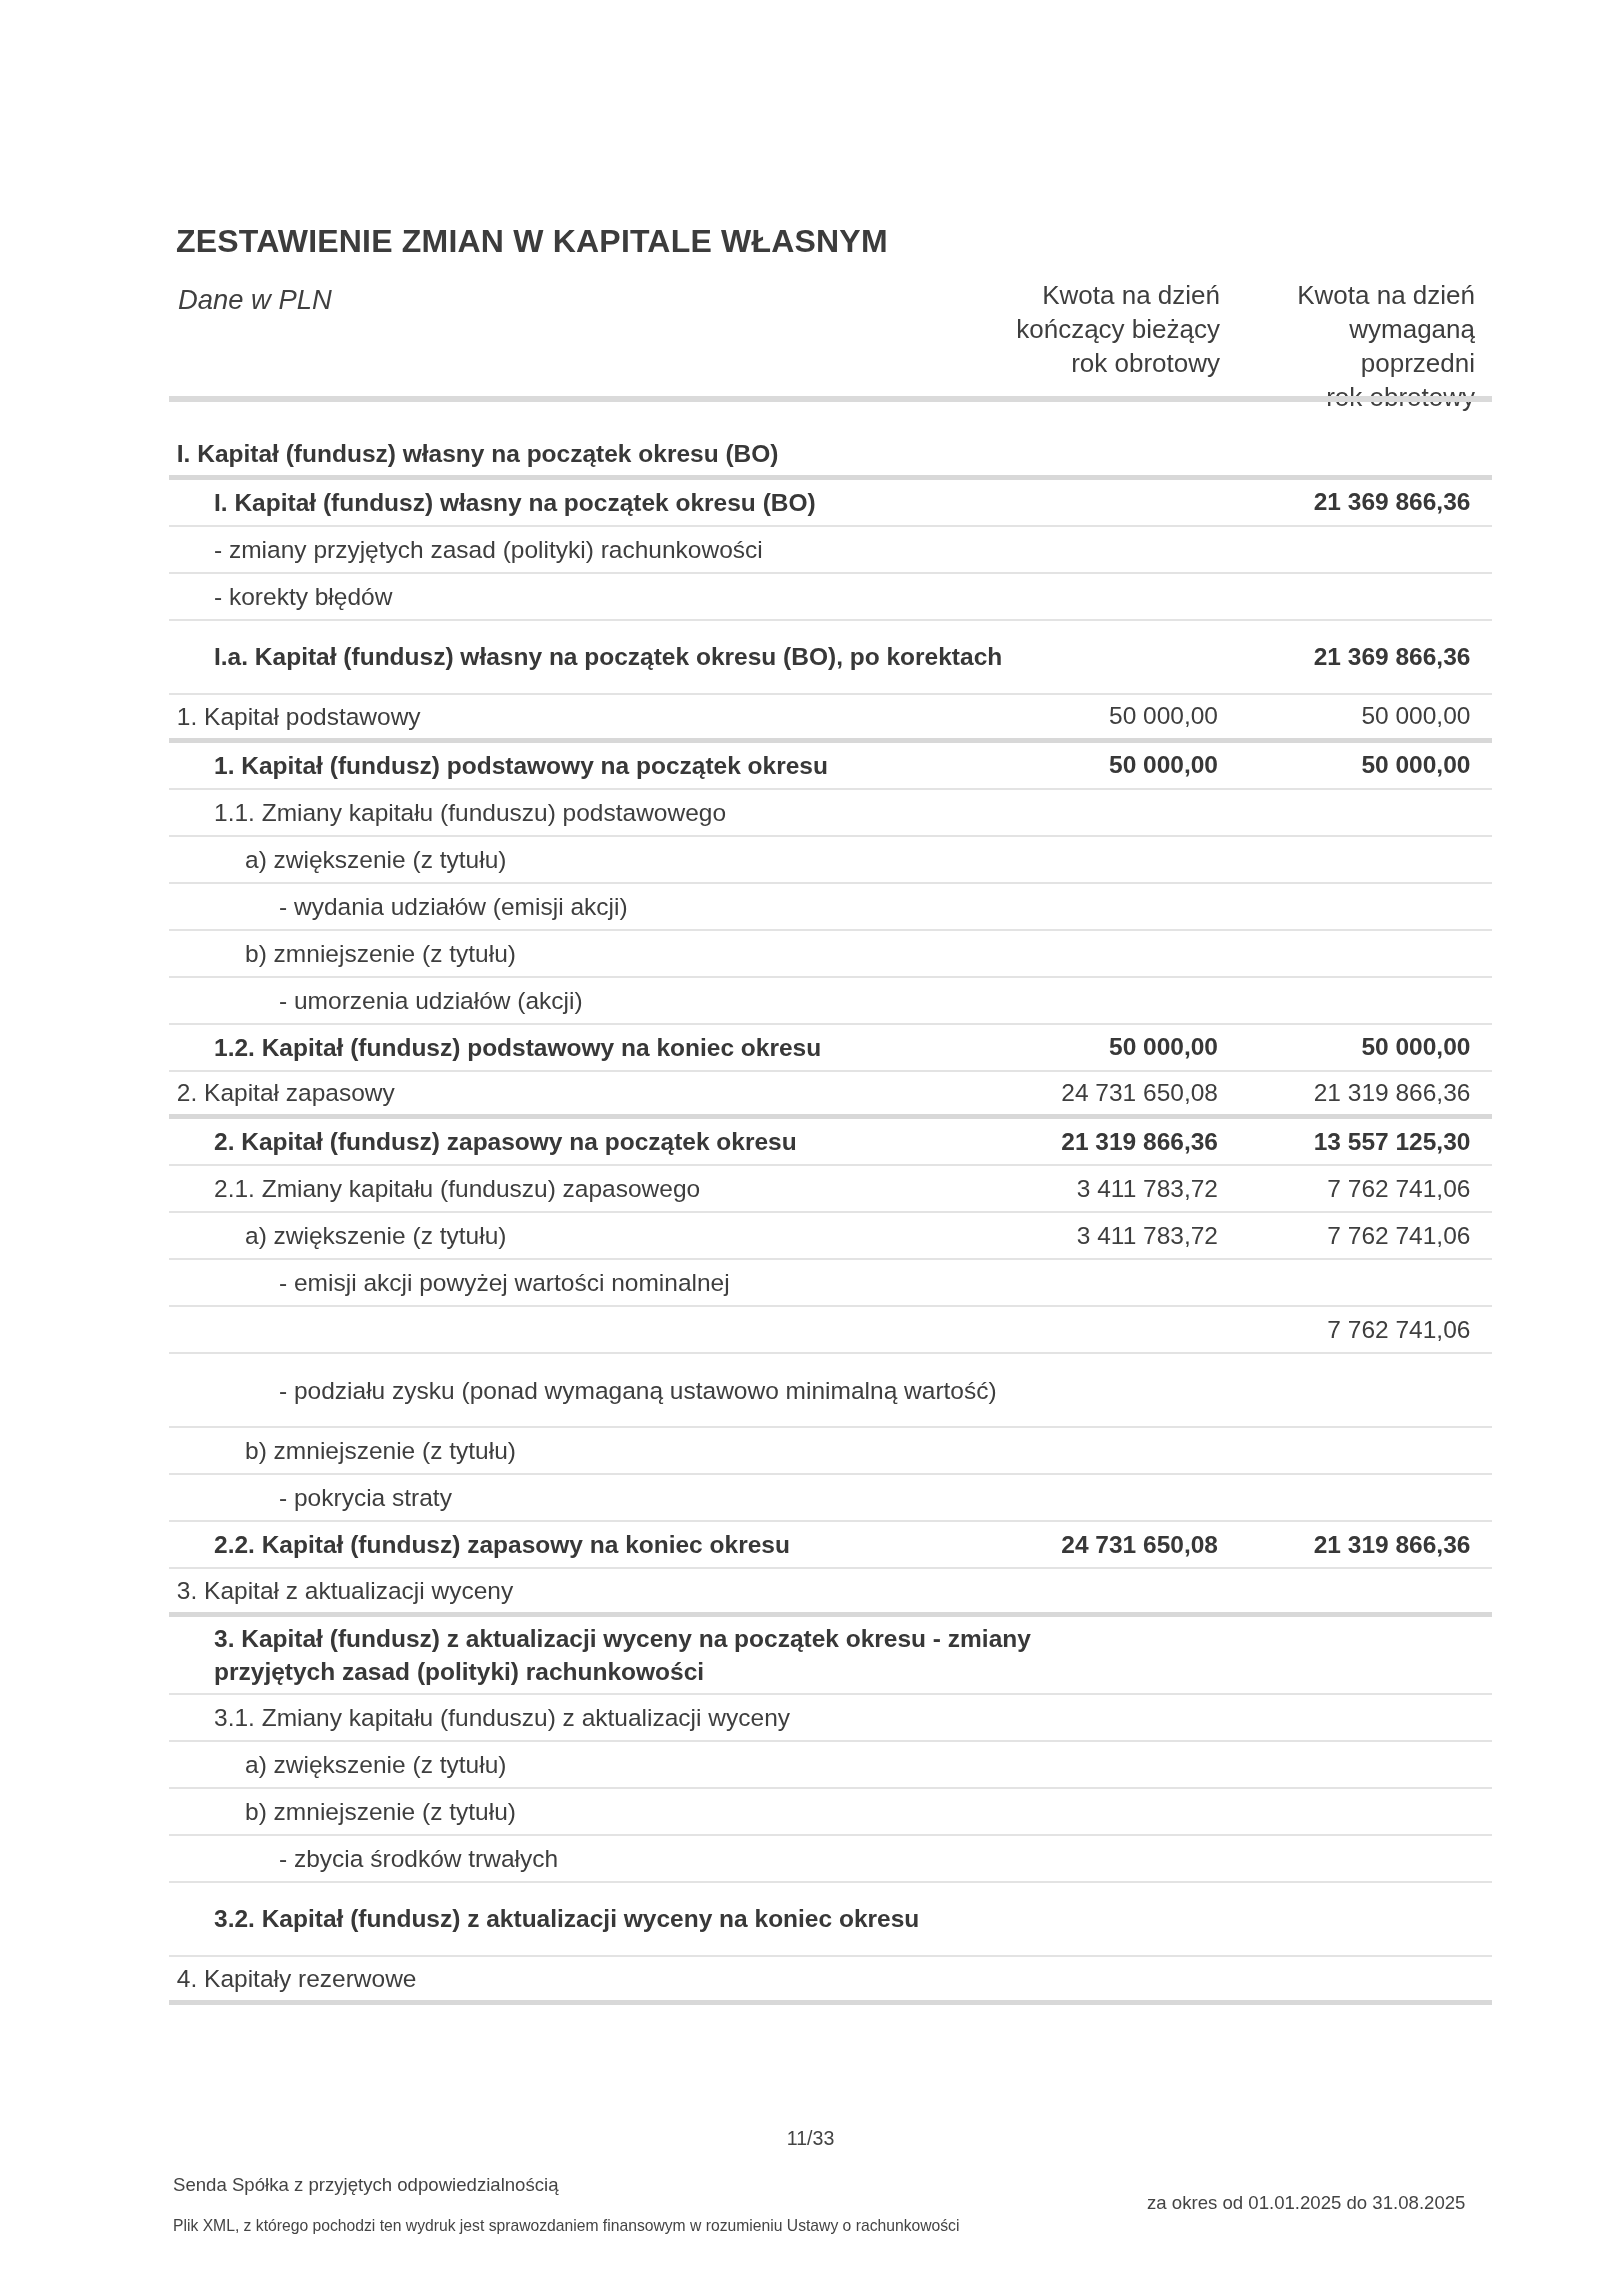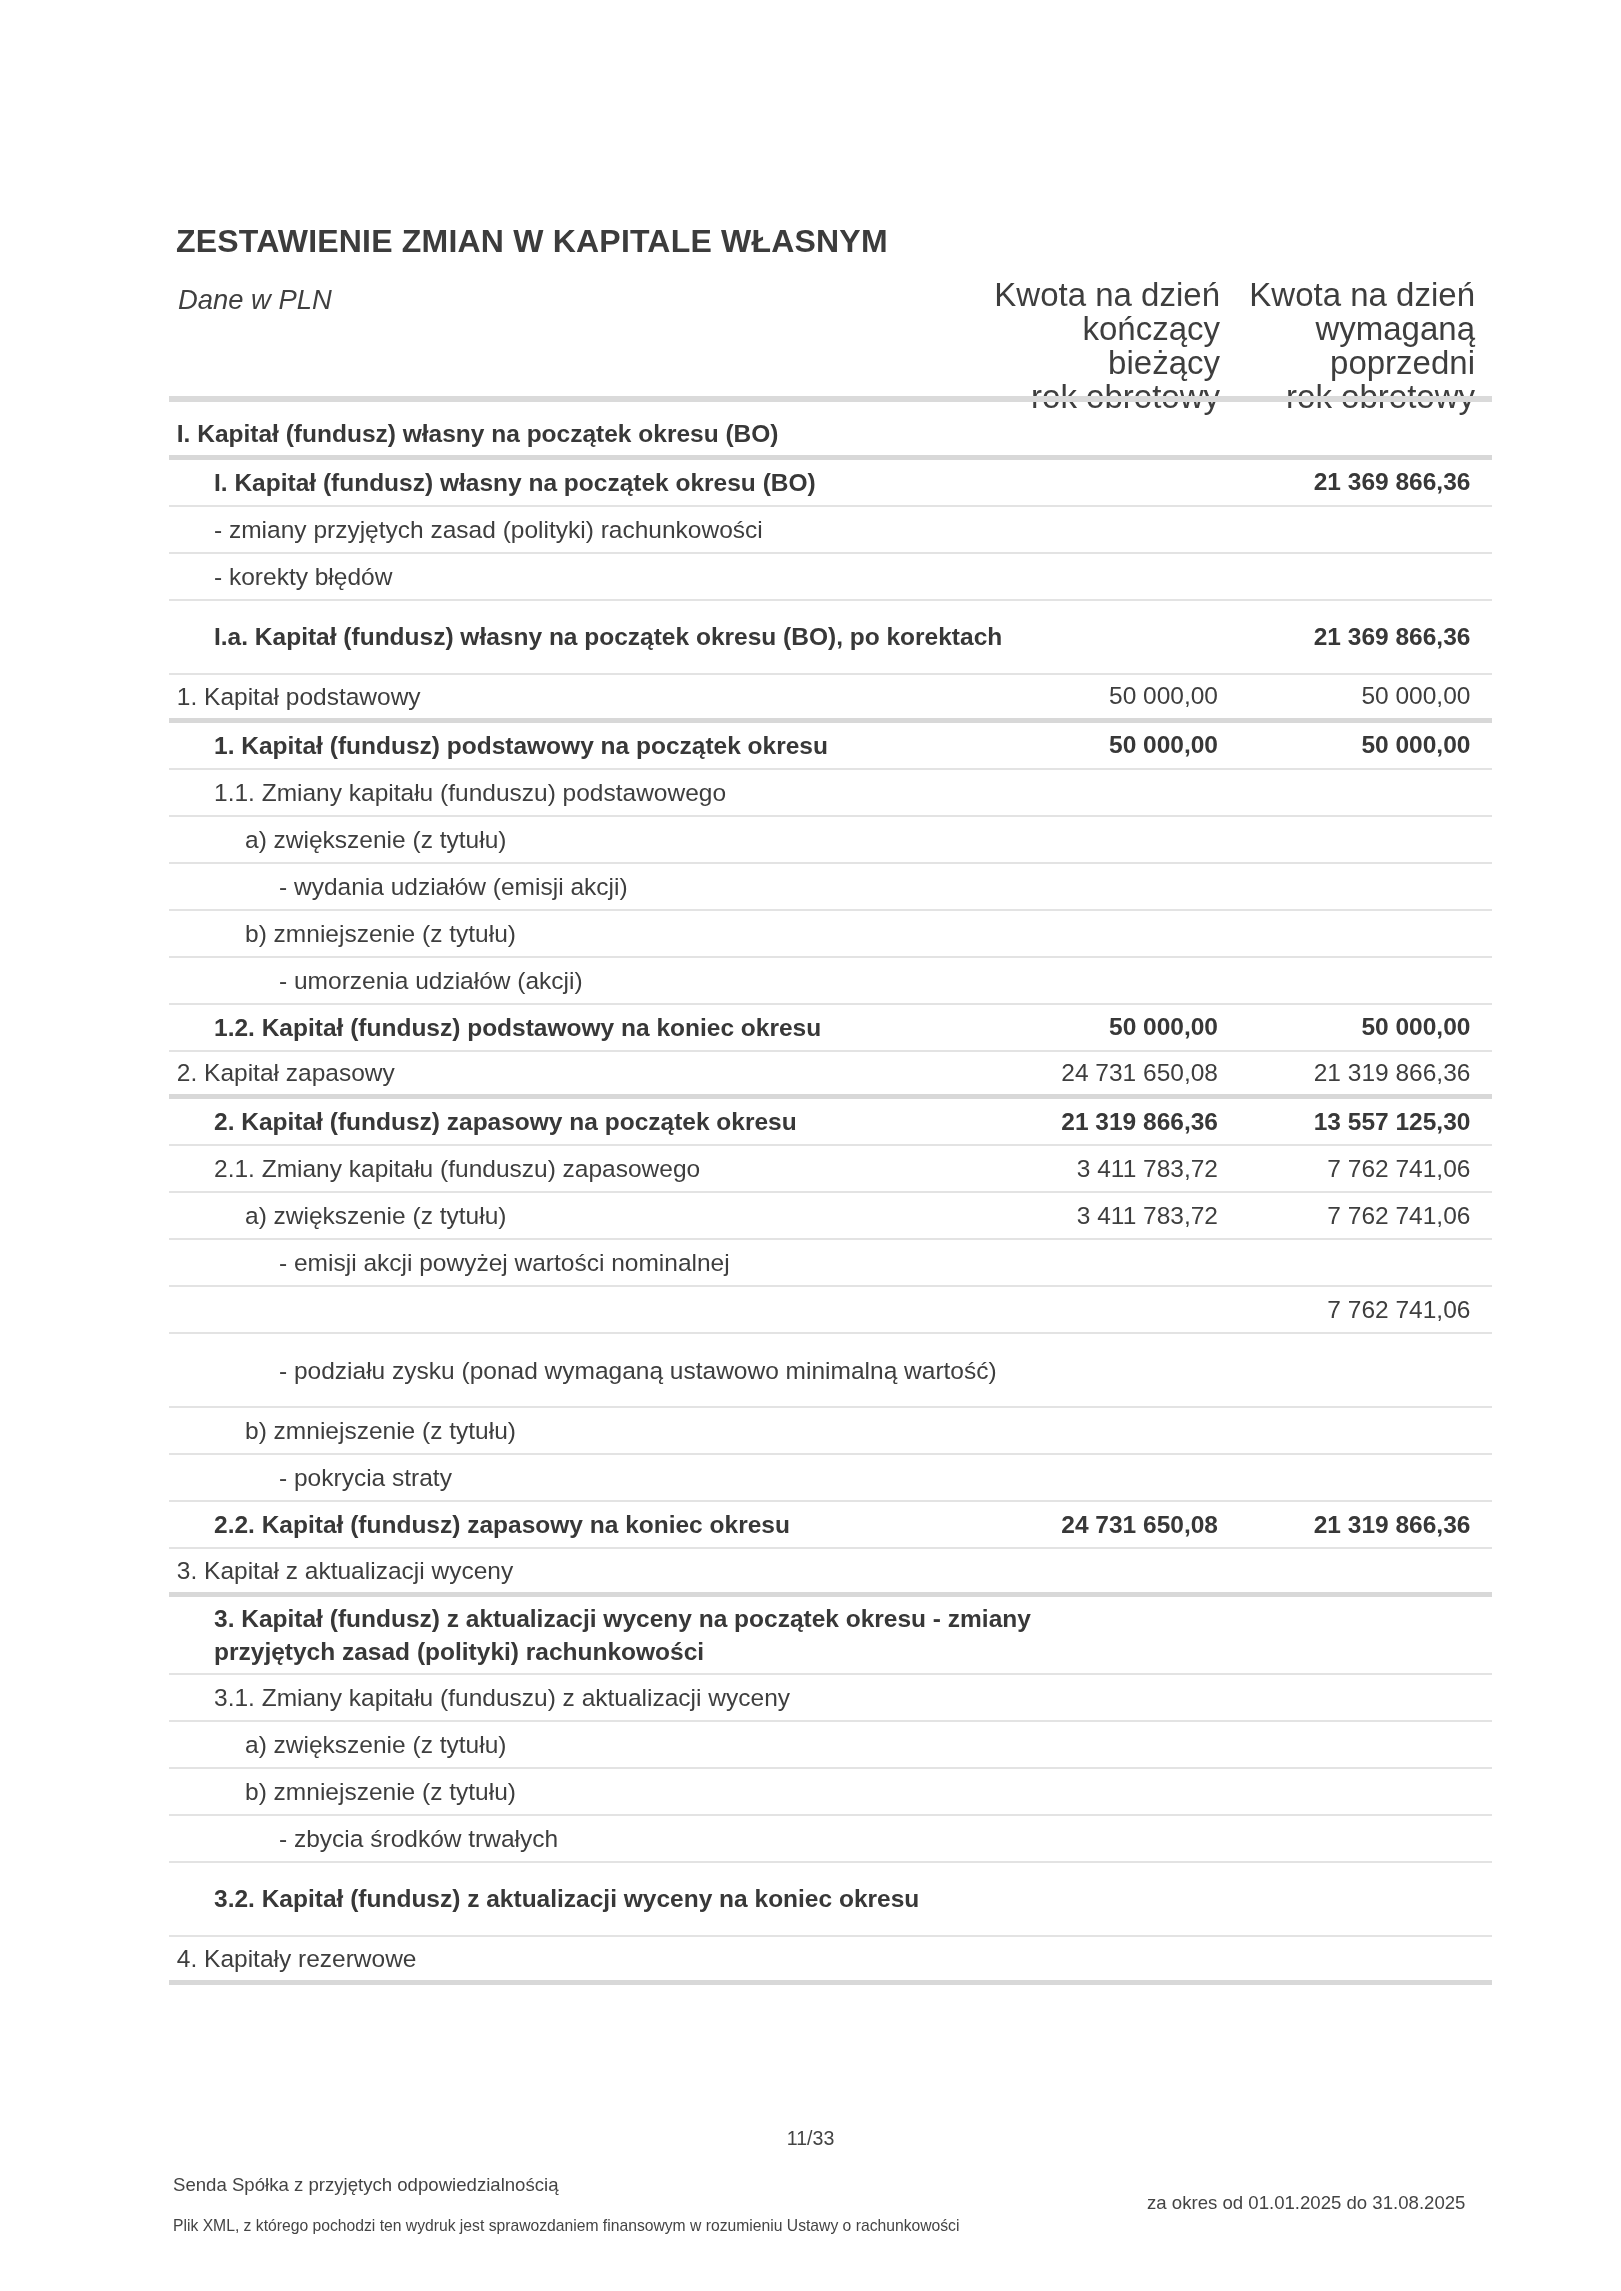--- a/index.html
+++ b/index.html
@@ -3,26 +3,26 @@
 <meta charset="utf-8">
 <style>
   html, body { margin: 0; padding: 0; background: #ffffff; }
   body { width: 1621px; height: 2292px; position: relative; overflow: hidden;
          font-family: "Liberation Sans", "DejaVu Sans", sans-serif; color: #3a3a3a; }
   .page { position: absolute; left: 0; top: 0; width: 1621px; height: 2292px; }
   .title { position: absolute; left: 176px; top: 223px; font-size: 32px; font-weight: bold;
            color: #3c3c3c; letter-spacing: 0.2px; }
   .subtitle { position: absolute; left: 178px; top: 284px; font-size: 27.4px; font-style: italic;
               color: #404040; }
-  .col-head { position: absolute; top: 278px; width: 245px; text-align: right; font-size: 33px;
+  .col-head { position: absolute; top: 278px; width: 245px; text-align: right; font-size: 26px;
               line-height: 34px; color: #3e3e3e; }
   .col-head.c1 { left: 975px; }
   .col-head.c2 { left: 1230px; }
   .thick-rule { position: absolute; left: 169px; width: 1323px; height: 5.9px; background: #dadada; }
-  .table { position: absolute; left: 169px; top: 412px; width: 1323px; }
+  .table { position: absolute; left: 169px; top: 432px; width: 1323px; }
   .row { position: relative; display: flex; align-items: center; border-bottom: 2px solid #e3e3e3;
          min-height: 47px; box-sizing: border-box; }
   .row.section { border-bottom: 5.9px solid #d8d8d8; }
   .row.tall { min-height: 74px; }
   .row .label { flex: 0 0 843px; font-size: 24.5px; line-height: 33px; color: #3e3e3e; padding: 4.9px 0; }
   .row .v1, .row .v2 { flex: 0 0 auto; text-align: right; font-size: 24.5px; color: #3e3e3e; }
   .row .v1 { position: absolute; right: 274px; }
   .row .v2 { position: absolute; right: 21.6px; }
   .row.bold .label, .row.bold .v1, .row.bold .v2 { font-weight: bold; color: #383838; }
   .ind0 { padding-left: 7.8px !important; }

